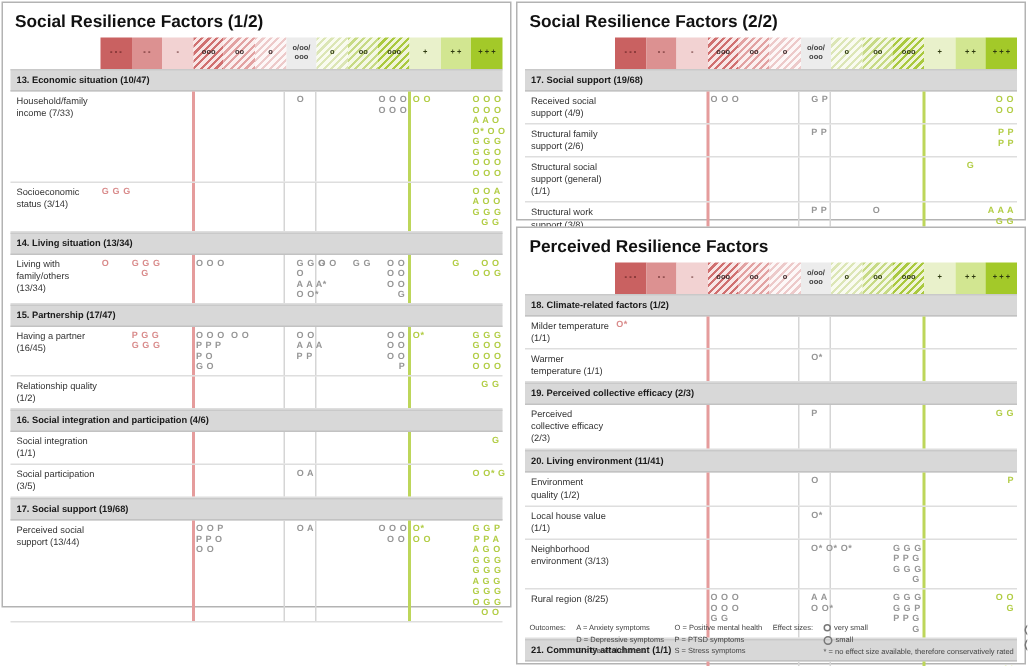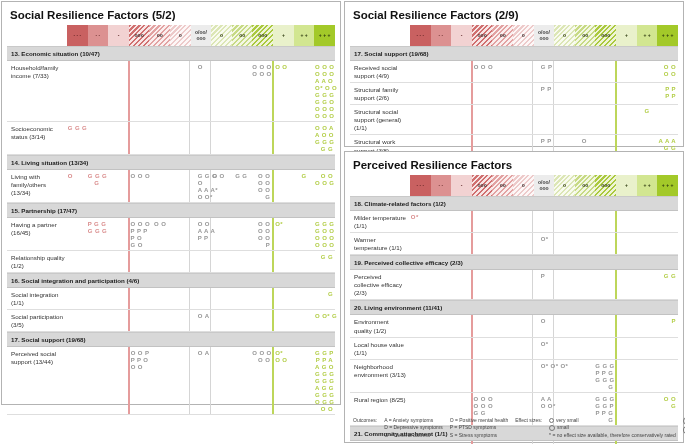--- a/index.html
+++ b/index.html
@@ -52,21 +52,21 @@
   .lg-label{white-space:nowrap;}
   .lg-col div{white-space:nowrap;}
   .circ{display:inline-block;border:1px solid #777;border-radius:50%;margin-right:2px;vertical-align:middle;}
 </style>
 </head>
 <body>
 
 <div class="wrap">
 
   <section class="panel" id="panelA">
-    <div class="ptitle">Social Resilience Factors (5/2)</div>
+    <div class="ptitle">Social Resilience Factors (1/2)</div>
     <div class="table">
       <div class="hrow">
           <div class="hcell neg3">- - -</div>
           <div class="hcell neg2">- -</div>
           <div class="hcell neg1">-</div>
           <div class="hcell negh3">ooo</div>
           <div class="hcell negh2">oo</div>
           <div class="hcell negh1">o</div>
           <div class="hcell neutral">o/oo/
 ooo</div>
@@ -408,21 +408,21 @@
                 <div class="gl">O G G</div>
                 <div class="gl">O O</div>
               </div>
             </div>
           </div>
         </div>
     </div>
   </section>
 
   <section class="panel" id="panelB">
-    <div class="ptitle">Social Resilience Factors (2/9)</div>
+    <div class="ptitle">Social Resilience Factors (2/2)</div>
     <div class="table">
       <div class="hrow">
           <div class="hcell neg3">- - -</div>
           <div class="hcell neg2">- -</div>
           <div class="hcell neg1">-</div>
           <div class="hcell negh3">ooo</div>
           <div class="hcell negh2">oo</div>
           <div class="hcell negh1">o</div>
           <div class="hcell neutral">o/oo/
 ooo</div>

